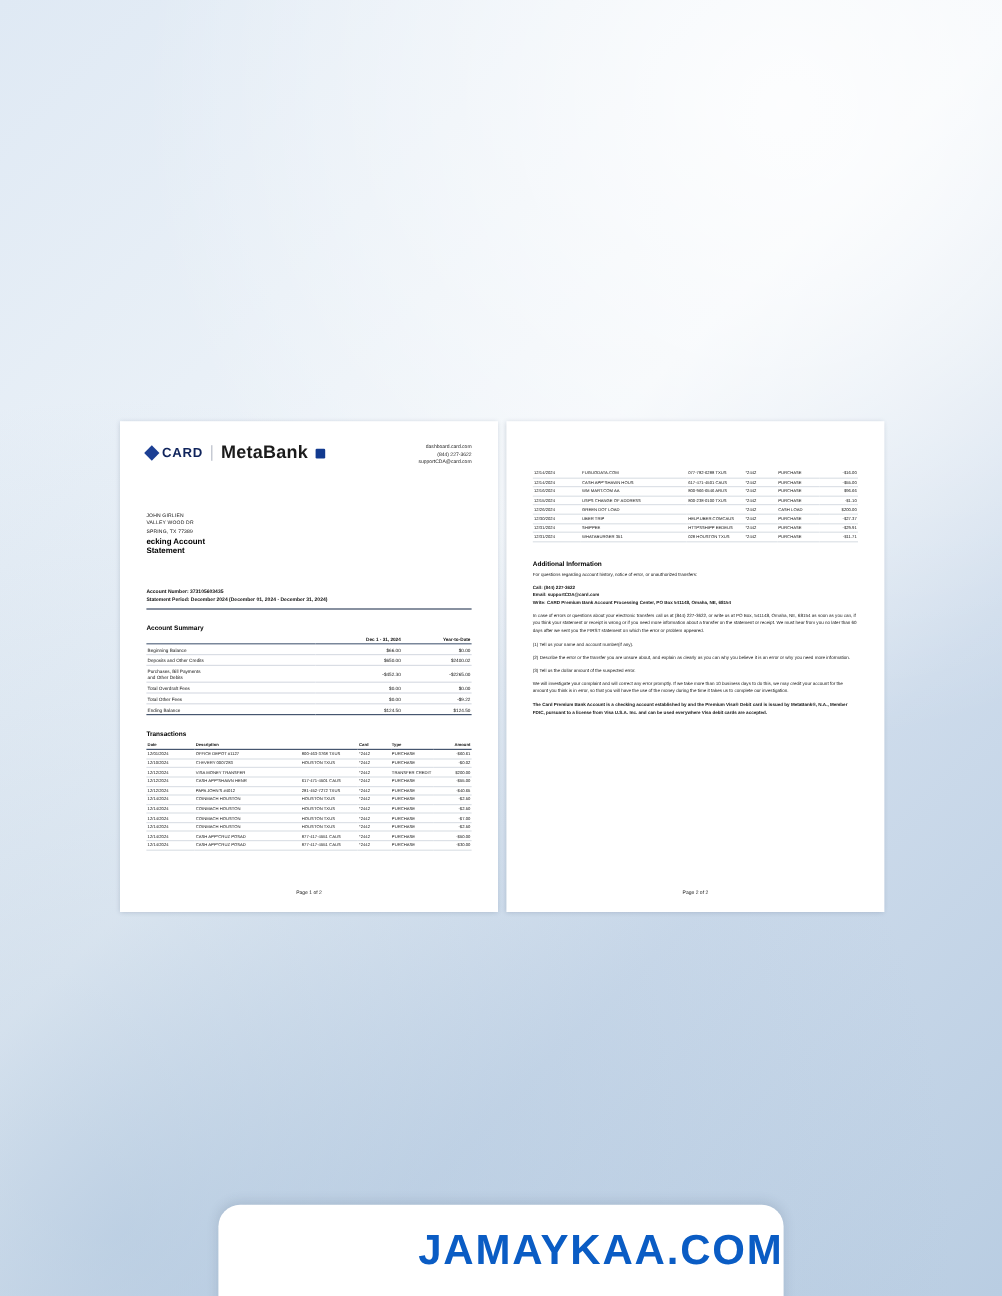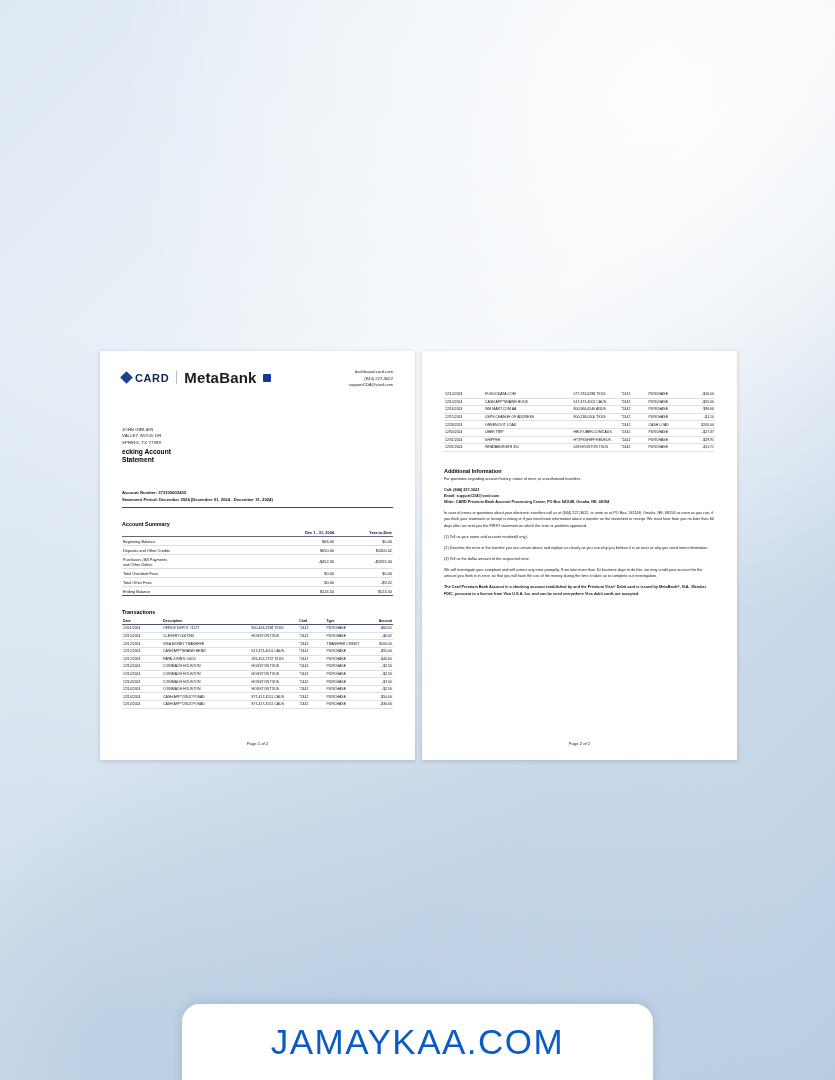--- a/index.html
+++ b/index.html
@@ -230,23 +230,23 @@
     height: 100px;
     background: #ffffff;
     border-radius: 18px 18px 0 0;
     box-shadow: 0 -2px 10px rgba(40,60,90,0.15);
   }
   .wm-text {
     position: absolute;
     left: 0;
     top: 18px;
     width: 100%;
-    text-align: center;
+    text-align: right;
     font-size: 35px;
-    font-weight: normal;
+    font-weight: bold;
     letter-spacing: 1.5px;
     color: #0a5cc4;
     font-family: "Liberation Sans", sans-serif;
   }
 </style>
 </head>
 <body>
 
 <div class="bg-wash"></div>
 

